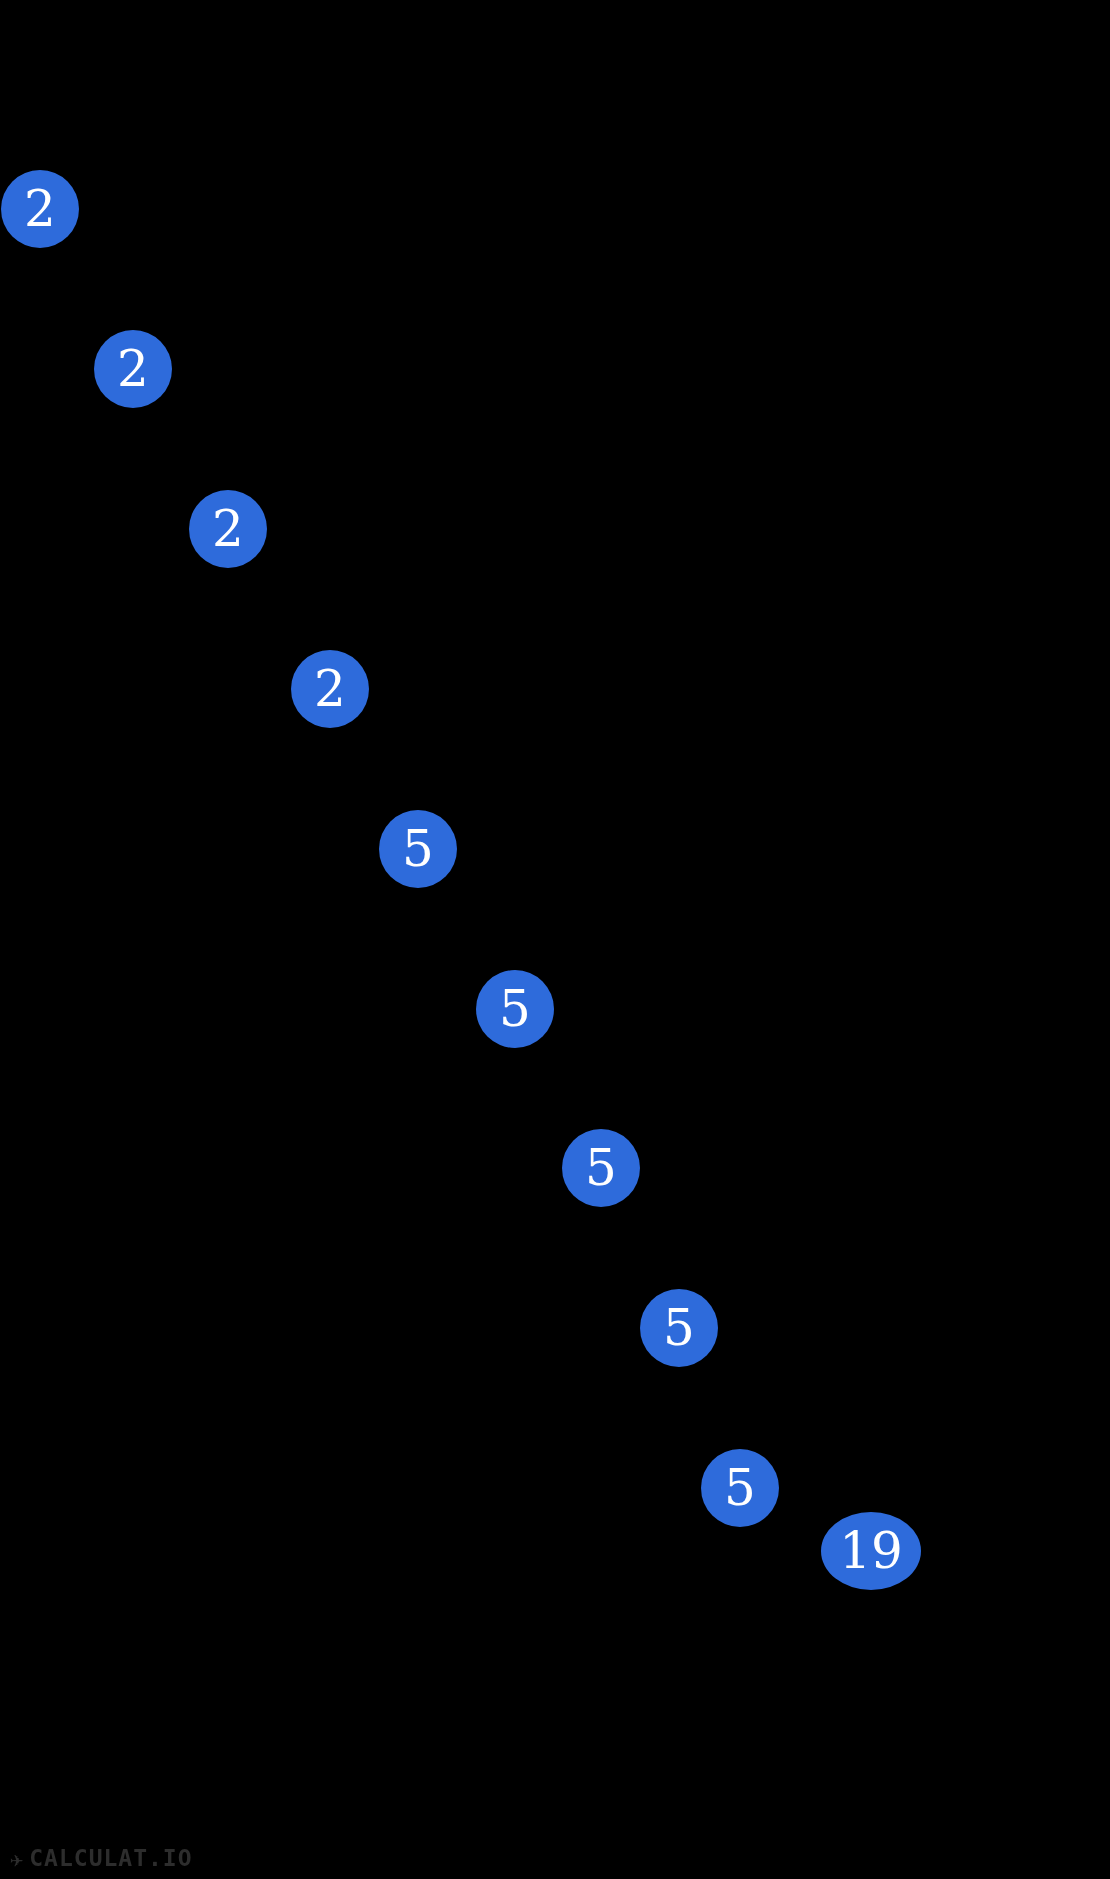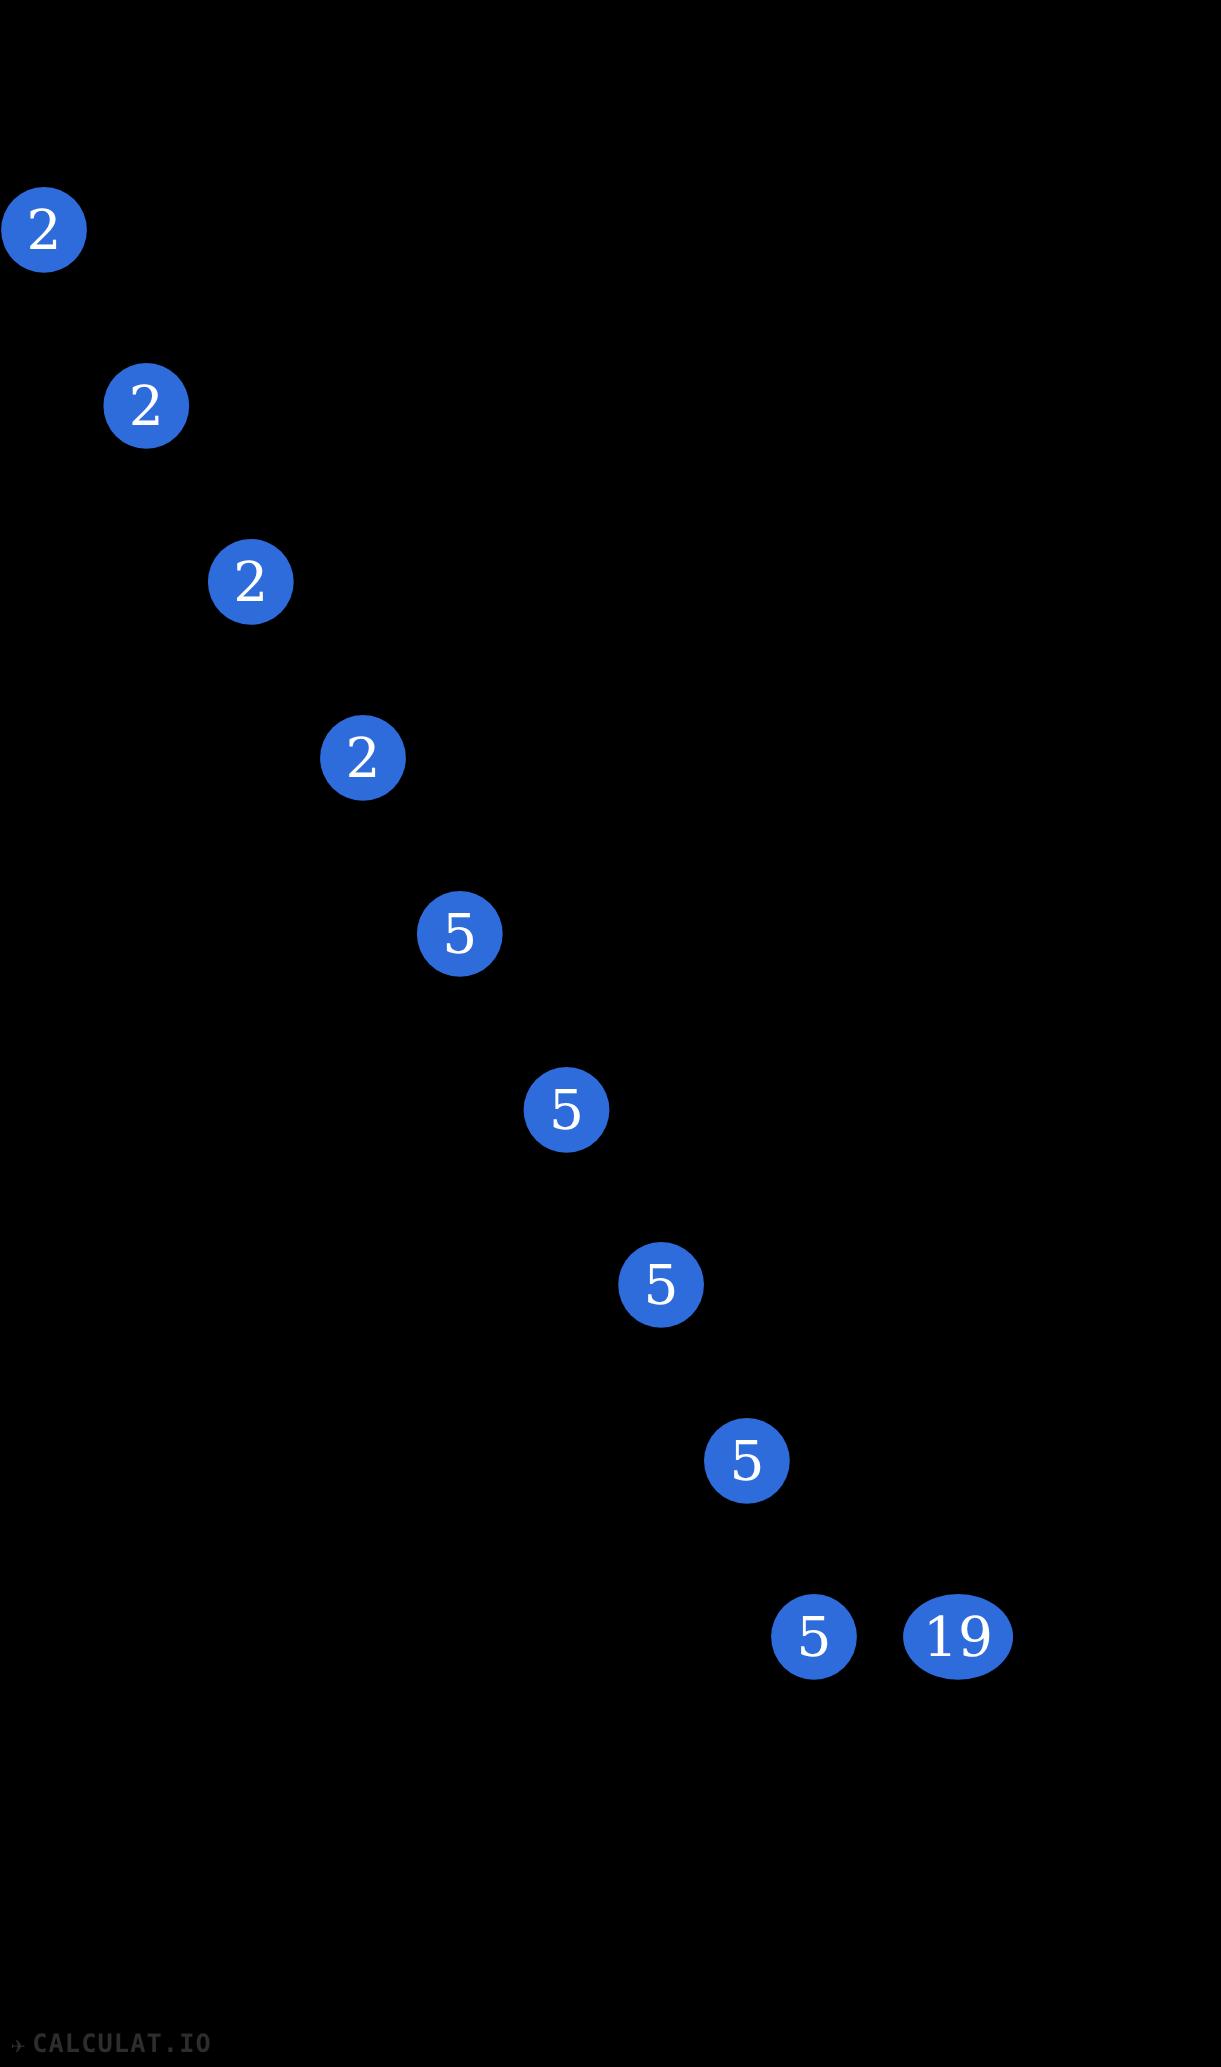--- a/index.html
+++ b/index.html
@@ -55,19 +55,19 @@
 <div class="canvas" id="canvas">
     <div class="node" style="left: 40px; top: 209px; width: 78px; height: 78px; background: rgb(46, 107, 219); color: rgb(255, 255, 255);">2</div>
     <div class="node" style="left: 133px; top: 369px; width: 78px; height: 78px; background: rgb(46, 107, 219); color: rgb(255, 255, 255);">2</div>
     <div class="node" style="left: 228px; top: 529px; width: 78px; height: 78px; background: rgb(46, 107, 219); color: rgb(255, 255, 255);">2</div>
     <div class="node" style="left: 330px; top: 689px; width: 78px; height: 78px; background: rgb(46, 107, 219); color: rgb(255, 255, 255);">2</div>
     <div class="node" style="left: 418px; top: 849px; width: 78px; height: 78px; background: rgb(46, 107, 219); color: rgb(255, 255, 255);">5</div>
     <div class="node" style="left: 515px; top: 1009px; width: 78px; height: 78px; background: rgb(46, 107, 219); color: rgb(255, 255, 255);">5</div>
     <div class="node" style="left: 601px; top: 1168px; width: 78px; height: 78px; background: rgb(46, 107, 219); color: rgb(255, 255, 255);">5</div>
     <div class="node" style="left: 679px; top: 1328px; width: 78px; height: 78px; background: rgb(46, 107, 219); color: rgb(255, 255, 255);">5</div>
     <div class="node" style="left: 740px; top: 1488px; width: 78px; height: 78px; background: rgb(46, 107, 219); color: rgb(255, 255, 255);">5</div>
-    <div class="node" style="left: 871px; top: 1488px; width: 100px; height: 78px; background: rgb(46, 107, 219); color: rgb(255, 255, 255);">19</div>
+    <div class="node" style="left: 871px; top: 1551px; width: 100px; height: 78px; background: rgb(46, 107, 219); color: rgb(255, 255, 255);">19</div>
   </div>
 
 <div class="watermark" style="color: rgb(45, 45, 45);">
   <span class="plane">✈</span>
   <span>CALCULAT.IO</span>
 </div>
 
 </body></html>

